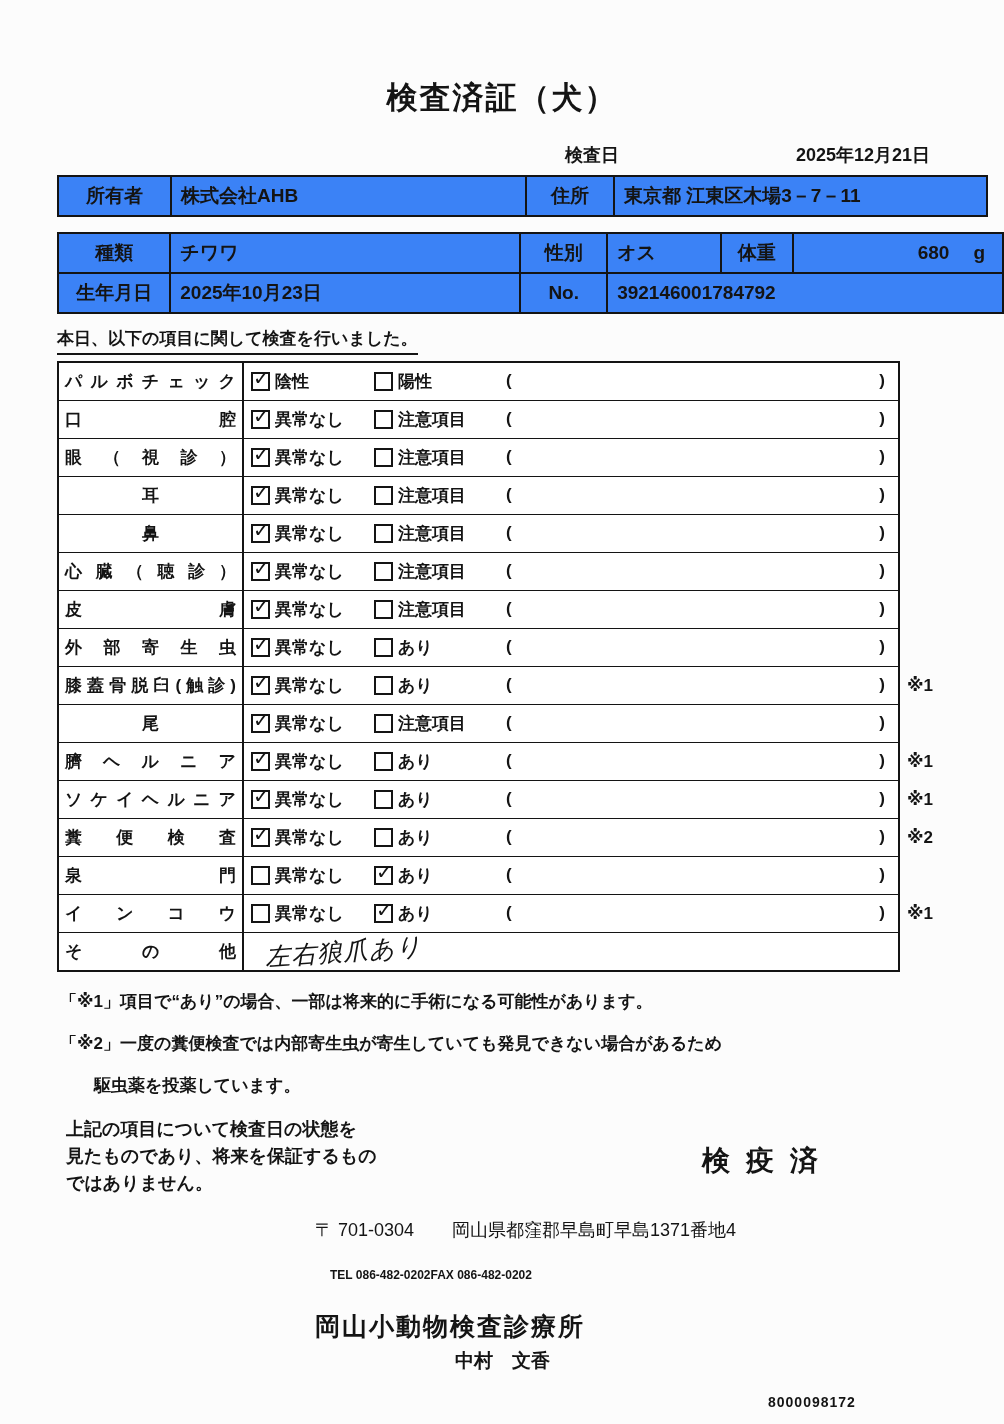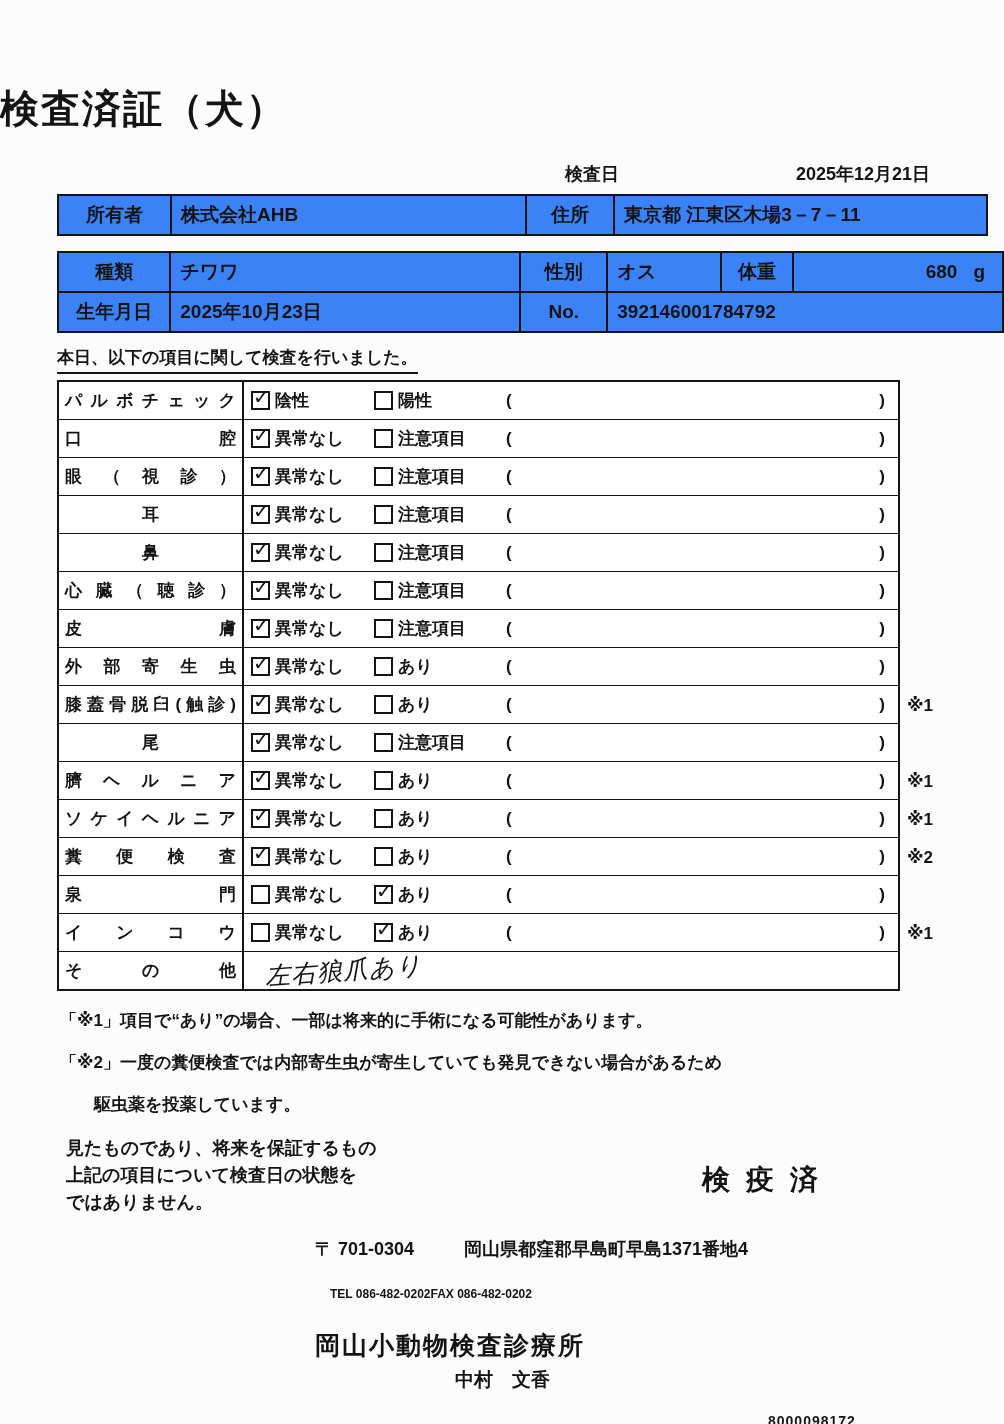--- a/index.html
+++ b/index.html
@@ -1,29 +1,29 @@
 <!DOCTYPE html>
 <html><head>
 <meta charset="utf-8">
 <style>
   html,body{margin:0;padding:0}
   body{
     width:1004px;height:1424px;background:#fcfcfc;color:#141414;
     font-family:"Liberation Sans","DejaVu Sans",sans-serif;overflow:hidden;
   }
-  .title{padding-top:56px;text-align:left;font-size:39px;font-weight:700;letter-spacing:2px}
+  .title{padding-top:56px;text-align:center;font-size:31px;font-weight:700;letter-spacing:2px}
   .date-row{width:873px;margin:24px 0 8px 57px;display:flex;font-size:18px;font-weight:700}
   .date-row .dlabel{margin-left:508px}
   .date-row .dvalue{margin-left:auto}
 
   table.info{border-collapse:collapse;margin-left:57px;table-layout:fixed}
   table.info td{border:2px solid #141414;font-size:19px;font-weight:700;padding:0 9px;height:38px;background:#3b82f6;overflow:hidden;white-space:nowrap}
   table.info td.lab{text-align:center;padding:0 3px}
   .t2{margin-top:15px}
-  .wflex{display:flex;justify-content:flex-end;align-items:baseline;gap:16px;padding-right:8px}
+  .wflex{display:flex;justify-content:flex-end;align-items:baseline;gap:24px;padding-right:8px}
 
   .intro{margin:13px 0 6px 57px;font-size:17px;font-weight:700}
   .intro span{display:inline-block;border-bottom:2px solid #141414;padding-bottom:3px}
 
   .exam-wrap{margin-left:57px;width:843px}
   .exam-inner{border:2.5px solid #141414;background:#fff}
   .exam-row{display:flex;height:37px;position:relative}
   .exam-row + .exam-row{border-top:1.5px solid #141414}
   .cell-item{width:171px;border-right:2px solid #141414;display:flex;align-items:center;padding:0 6px}
   .jt{flex:1;font-size:17px;font-weight:700;text-align:justify;text-align-last:justify}
@@ -38,21 +38,21 @@
   .row-mark{position:absolute;left:calc(100% + 9px);top:50%;transform:translateY(-50%);font-size:17px;font-weight:700;white-space:nowrap}
   .handwrite{font-family:"DejaVu Serif",serif;font-style:italic;font-weight:400;font-size:25px;transform:rotate(-4deg);margin-left:14px;letter-spacing:1px}
 
   .notes{margin:8px 0 0 60px;font-size:17px;font-weight:700;line-height:25px}
   .notes .indent{padding-left:34px}
 
   .bottom-row{position:relative;margin:18px 0 0 66px;height:86px}
   .disclaimer{font-size:18px;font-weight:700;line-height:27px;width:430px}
   .stamp{position:absolute;left:636px;top:26px;font-size:28px;font-weight:700;letter-spacing:16px;white-space:nowrap}
 
-  .f-postal{margin:16px 0 0 315px;display:flex;gap:50px;font-size:18px;font-weight:700}
+  .f-postal{margin:16px 0 0 315px;display:flex;gap:38px;font-size:18px;font-weight:400}
   .f-tel{margin:26px 0 0 330px;display:flex;font-size:12px;font-weight:700}
   .f-clinic{margin:28px 0 0 315px;font-size:25px;font-weight:700;letter-spacing:2px}
   .f-vet{margin:5px 0 0 455px;font-size:19px;font-weight:700}
   .f-serial{margin:20px 10px 0 768px;font-size:14px;font-weight:700;letter-spacing:1px}
 </style>
 </head>
 <body>
 
 <div>
 
@@ -406,22 +406,22 @@
   </div>
 
   <div class="notes">
     <p>「※1」項目で“あり”の場合、一部は将来的に手術になる可能性があります。</p>
     <p>「※2」一度の糞便検査では内部寄生虫が寄生していても発見できない場合があるため</p>
     <p class="indent">駆虫薬を投薬しています。</p>
   </div>
 
   <div class="bottom-row">
     <div class="disclaimer">
+      <div>上記の項目について検査日の状態を</div>
       <div>見たものであり、将来を保証するもの</div>
-      <div>上記の項目について検査日の状態を</div>
       <div>ではありません。</div>
     </div>
     <div class="stamp">検疫済</div>
   </div>
 
   <div class="f-postal">
     <span>〒 701-0304</span>
     <span>岡山県都窪郡早島町早島1371番地4</span>
   </div>
 

